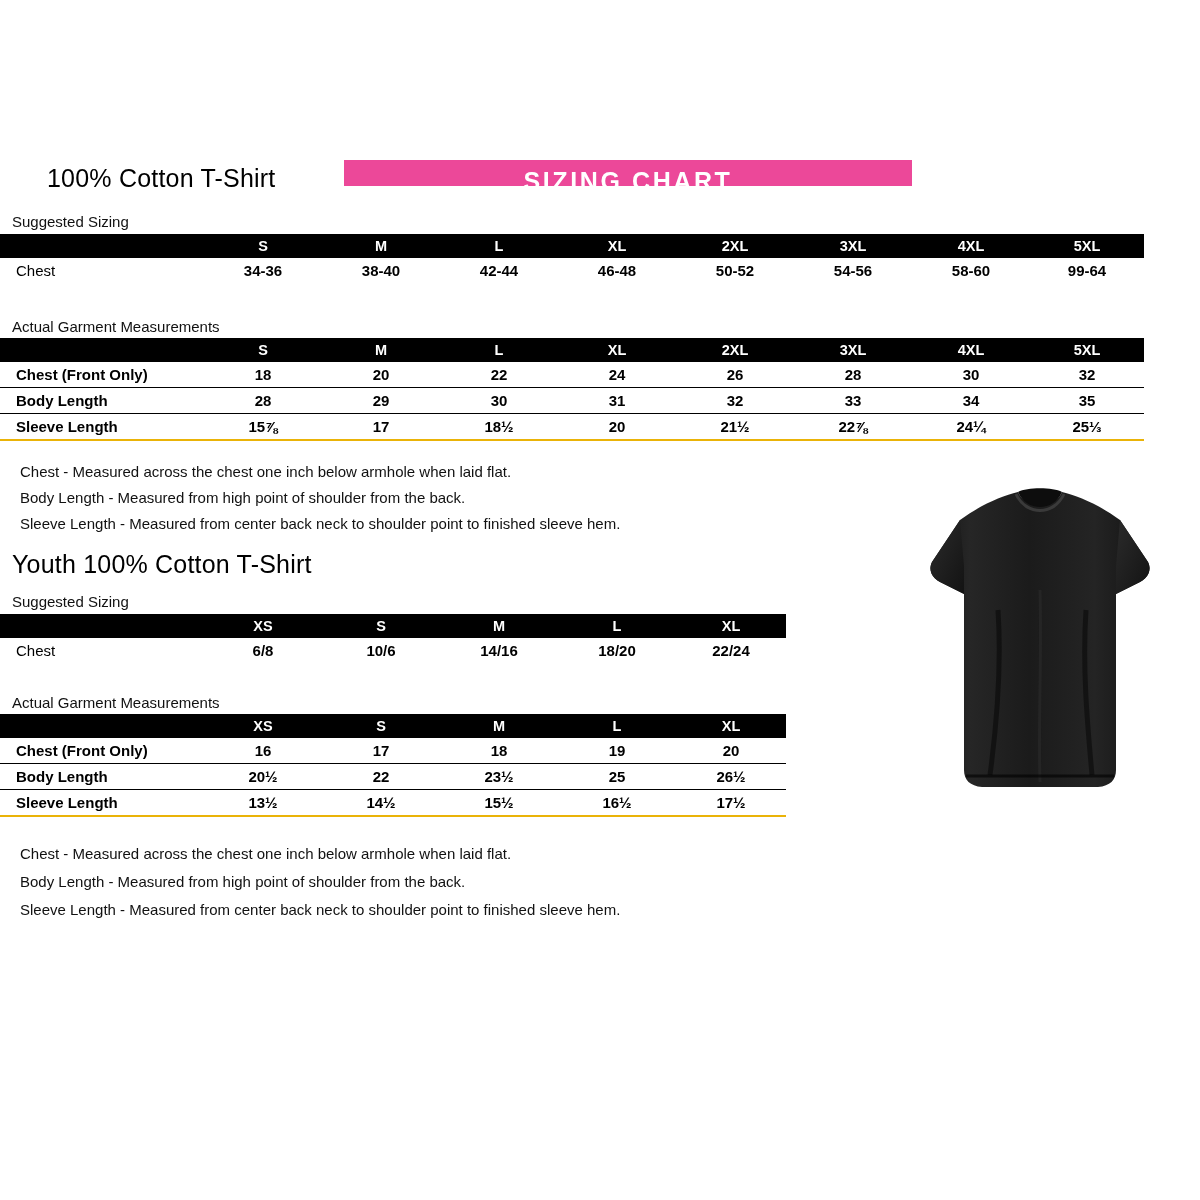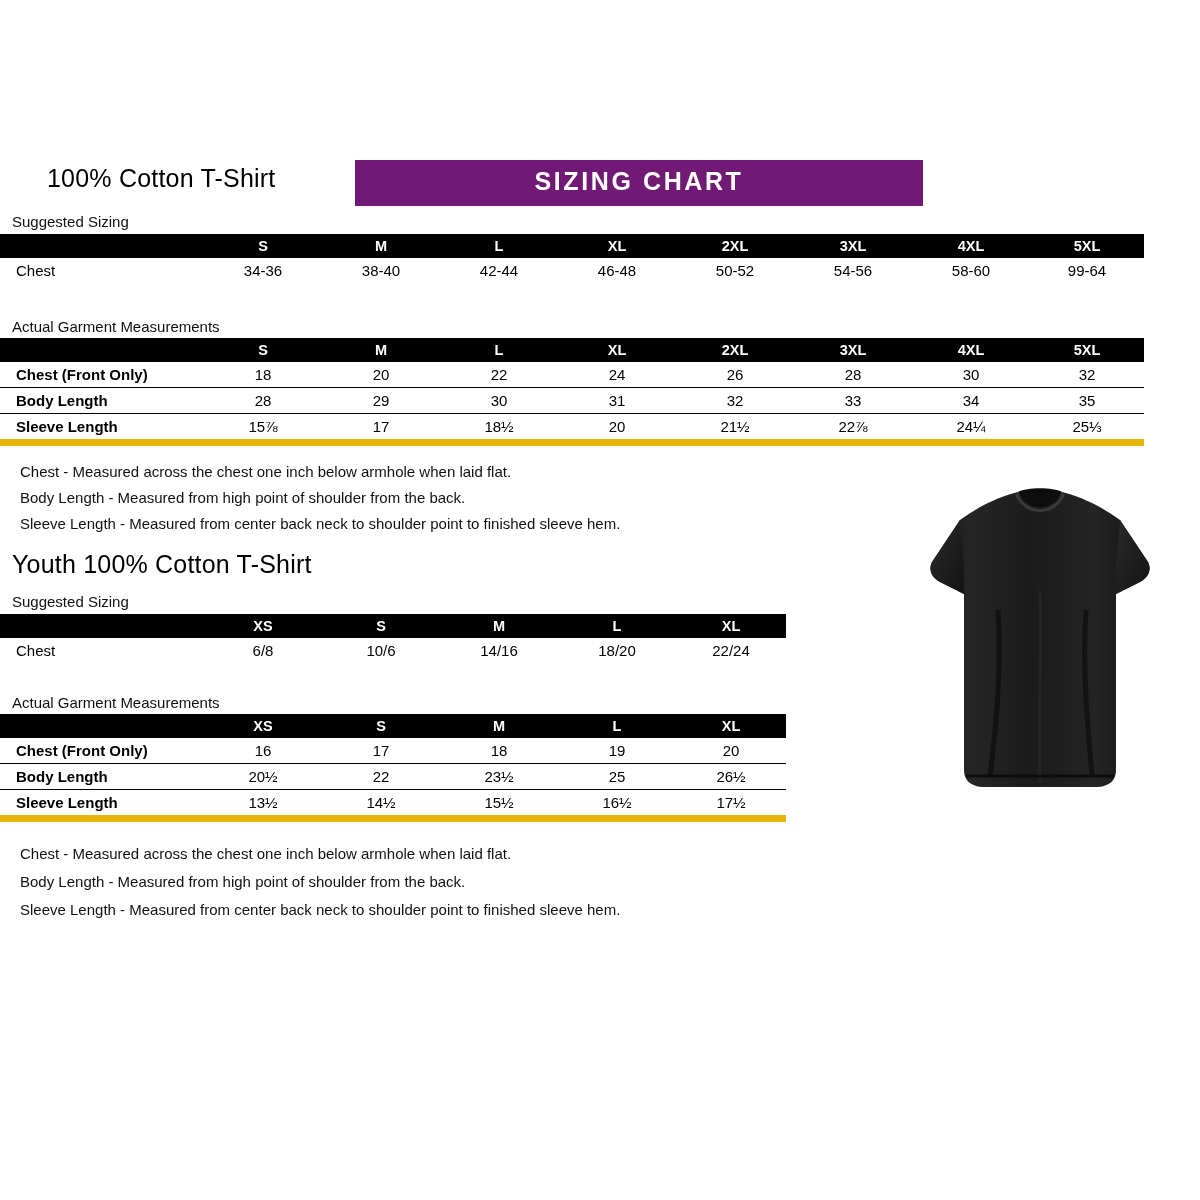--- a/index.html
+++ b/index.html
@@ -36,25 +36,25 @@
     left: 0;
     top: 4px;
     font-size: 25px;
     font-weight: 400;
     letter-spacing: 0.2px;
     white-space: nowrap;
     margin-left: 35px;
   }
   .sizing-banner {
     position: absolute;
-    left: 343px;
+    left: 332px;
     top: 0;
     width: 568px;
-    height: 46px;
-    background: #701a75;
+    height: 26px;
+    background: #ec4899;
   }
   .sizing-banner span {
     position: absolute;
     left: 0;
     right: 0;
     top: 7px;
     text-align: center;
     color: #ffffff;
     font-size: 25px;
     font-weight: bold;
@@ -89,35 +89,36 @@
     color: #ffffff;
   }
   table.sz thead th {
     height: 24px;
     font-weight: bold;
     font-size: 14.5px;
   }
   table.sz tbody td {
     height: 25px;
     font-size: 15px;
+    font-weight: bold;
   }
   table.sz tbody tr td.rowhdr {
     text-align: left;
     padding-left: 16px;
     font-weight: bold;
     font-size: 15px;
   }
   table.sz.plainhdr tbody tr td.rowhdr {
     font-weight: normal;
   }
   table.sz.ruled tbody tr {
     border-bottom: 1px solid #000000;
   }
   table.sz.ruled tbody tr:last-child {
-    border-bottom: 7px solid #eab308;
+    border-bottom: 2px solid #eab308;
   }
 
   
   .note {
     position: absolute;
     font-size: 15px;
     color: #111;
     white-space: nowrap;
   }
 

